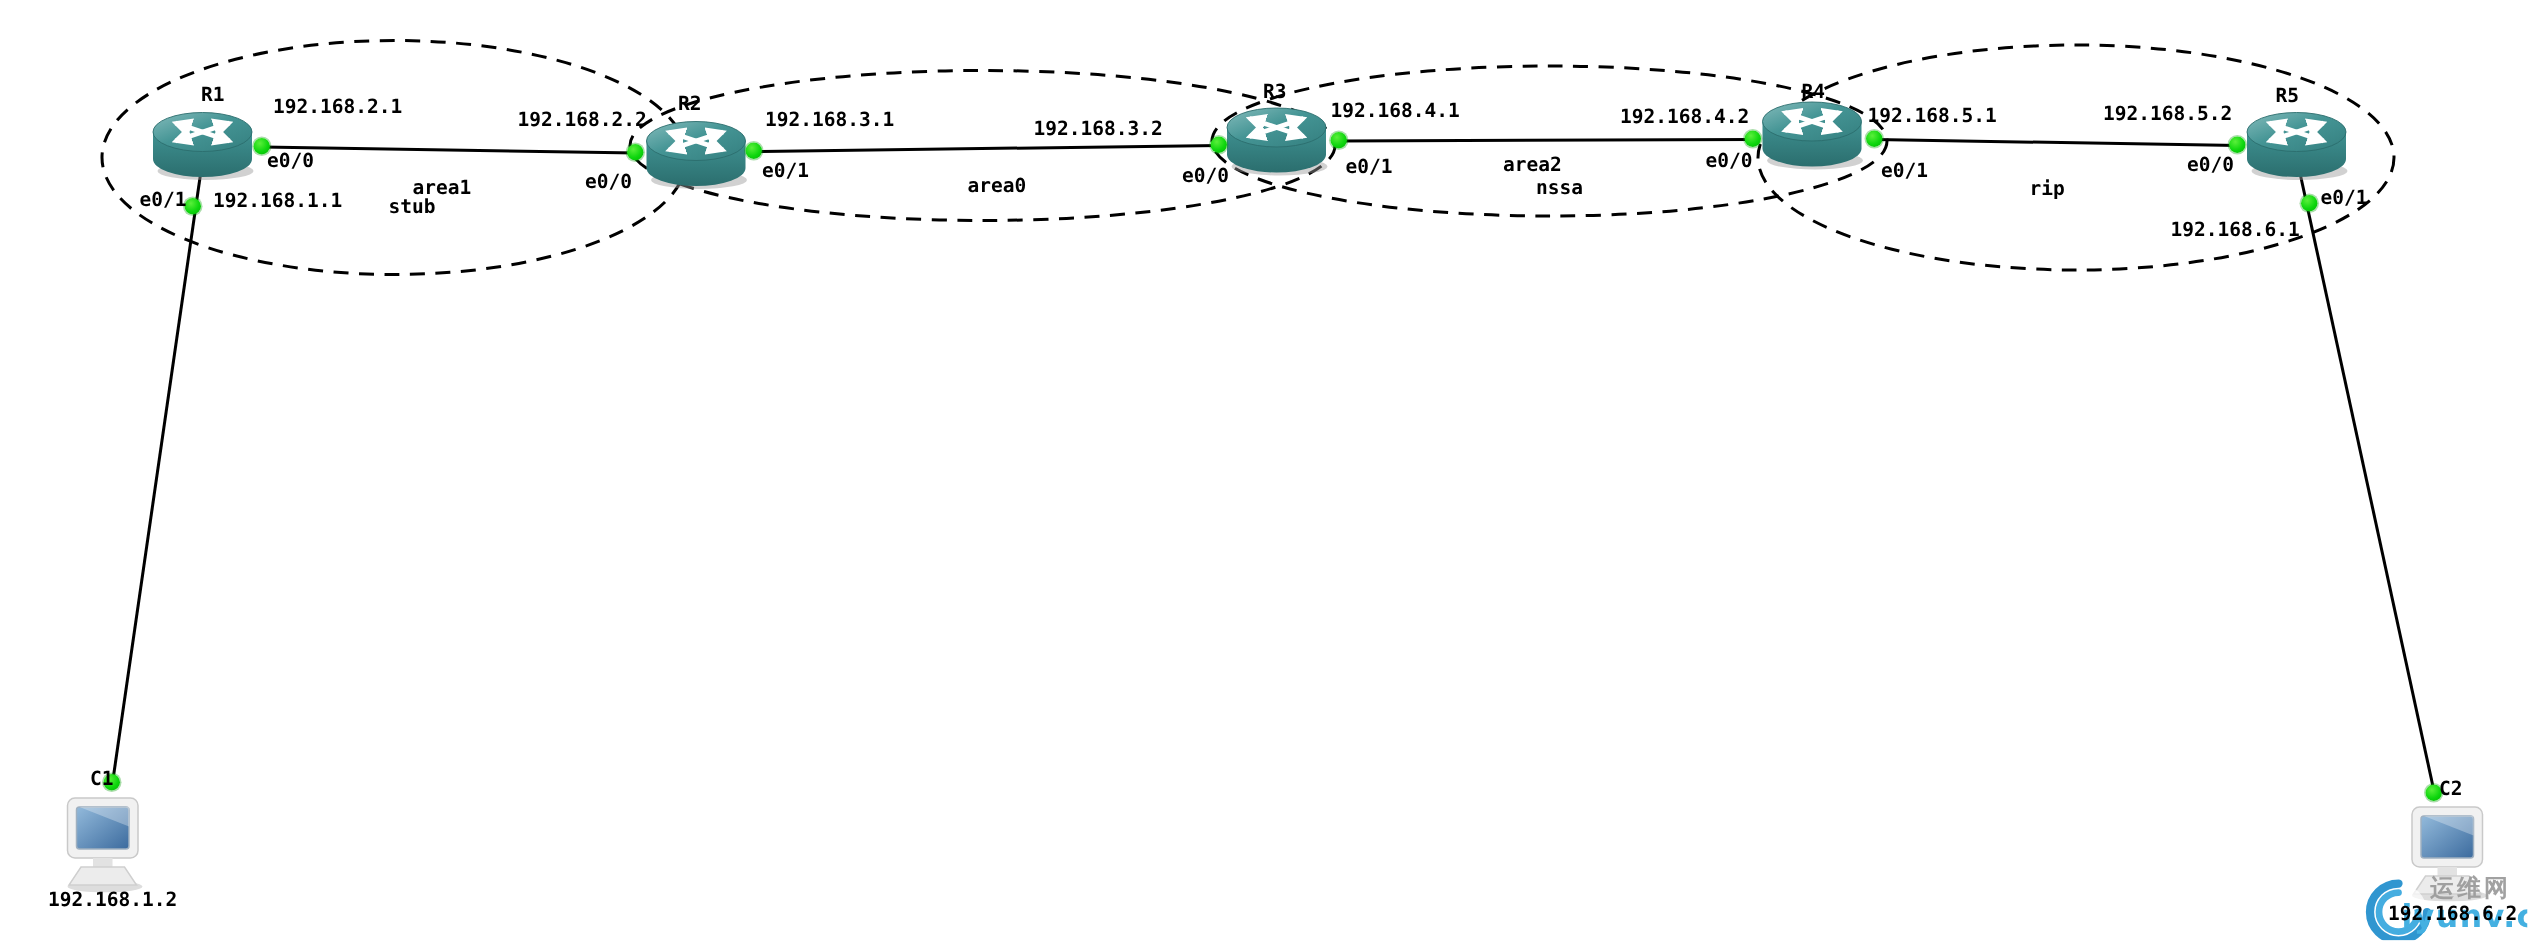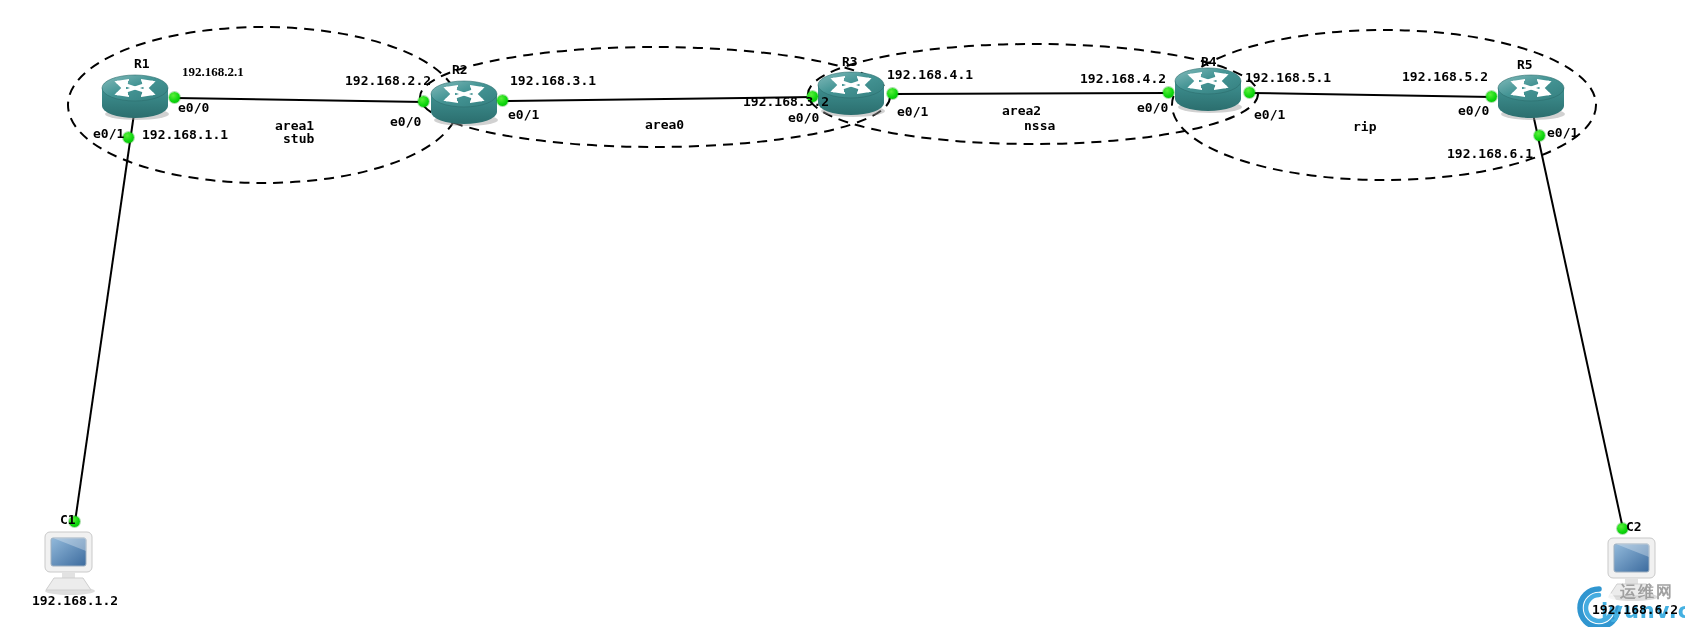--- a/index.html
+++ b/index.html
@@ -128,51 +128,51 @@
   <div class="dot" style="left:807px;top:91px;"></div>
   <div class="dot" style="left:887px;top:88px;"></div>
   <div class="dot" style="left:1163px;top:87px;"></div>
   <div class="dot" style="left:1244px;top:87px;"></div>
   <div class="dot" style="left:1486px;top:91px;"></div>
   <div class="dot" style="left:1534px;top:130px;"></div>
   <div class="dot" style="left:69px;top:516px;"></div>
   <div class="dot" style="left:1617px;top:523px;"></div>
 
   <span class="lbl" style="left:134px;top:57px;">R1</span>
-  <span class="lbl" style="left:182px;top:65px;font-family:Liberation Serif, serif;">192.168.2.1</span>
+  <span class="lbl" style="left:182px;top:65px;">192.168.2.1</span>
   <span class="lbl" style="left:178px;top:101px;">e0/0</span>
   <span class="lbl" style="left:93px;top:127px;">e0/1</span>
   <span class="lbl" style="left:142px;top:128px;">192.168.1.1</span>
 
   <span class="lbl" style="left:452px;top:63px;">R2</span>
   <span class="lbl" style="left:345px;top:74px;">192.168.2.2</span>
   <span class="lbl" style="left:390px;top:115px;">e0/0</span>
   <span class="lbl" style="left:508px;top:108px;">e0/1</span>
   <span class="lbl" style="left:510px;top:74px;">192.168.3.1</span>
 
   <span class="lbl" style="left:842px;top:55px;text-align:right;">R3</span>
-  <span class="lbl" style="left:743px;top:80px;margin-top:15px;">192.168.3.2</span>
+  <span class="lbl" style="left:689px;top:80px;">192.168.3.2</span>
   <span class="lbl" style="left:788px;top:111px;">e0/0</span>
   <span class="lbl" style="left:897px;top:105px;">e0/1</span>
   <span class="lbl" style="left:887px;top:68px;">192.168.4.1</span>
 
   <span class="lbl" style="left:1201px;top:55px;">R4</span>
   <span class="lbl" style="left:1080px;top:72px;">192.168.4.2</span>
   <span class="lbl" style="left:1137px;top:101px;">e0/0</span>
   <span class="lbl" style="left:1254px;top:108px;">e0/1</span>
   <span class="lbl" style="left:1245px;top:71px;text-align:right;">192.168.5.1</span>
 
   <span class="lbl" style="left:1517px;top:58px;">R5</span>
   <span class="lbl" style="left:1402px;top:70px;">192.168.5.2</span>
   <span class="lbl" style="left:1458px;top:104px;">e0/0</span>
   <span class="lbl" style="left:1547px;top:126px;">e0/1</span>
   <span class="lbl" style="left:1447px;top:147px;">192.168.6.1</span>
 
   <span class="lbl" style="left:275px;top:119px;">area1</span>
-  <span class="lbl" style="left:283px;top:132px;text-align:right;">stub</span>
+  <span class="lbl" style="left:259px;top:132px;text-align:right;">stub</span>
   <span class="lbl" style="left:645px;top:118px;">area0</span>
   <span class="lbl" style="left:1002px;top:104px;">area2</span>
   <span class="lbl" style="left:1002px;top:119px;margin-left:22px;">nssa</span>
   <span class="lbl" style="left:1353px;top:110px;margin-top:10px;">rip</span>
 
   <span class="lbl" style="left:60px;top:513px;">C1</span>
   <span class="lbl" style="left:32px;top:594px;">192.168.1.2</span>
   <span class="lbl" style="left:1626px;top:520px;">C2</span>
 
   <div class="watermark">

